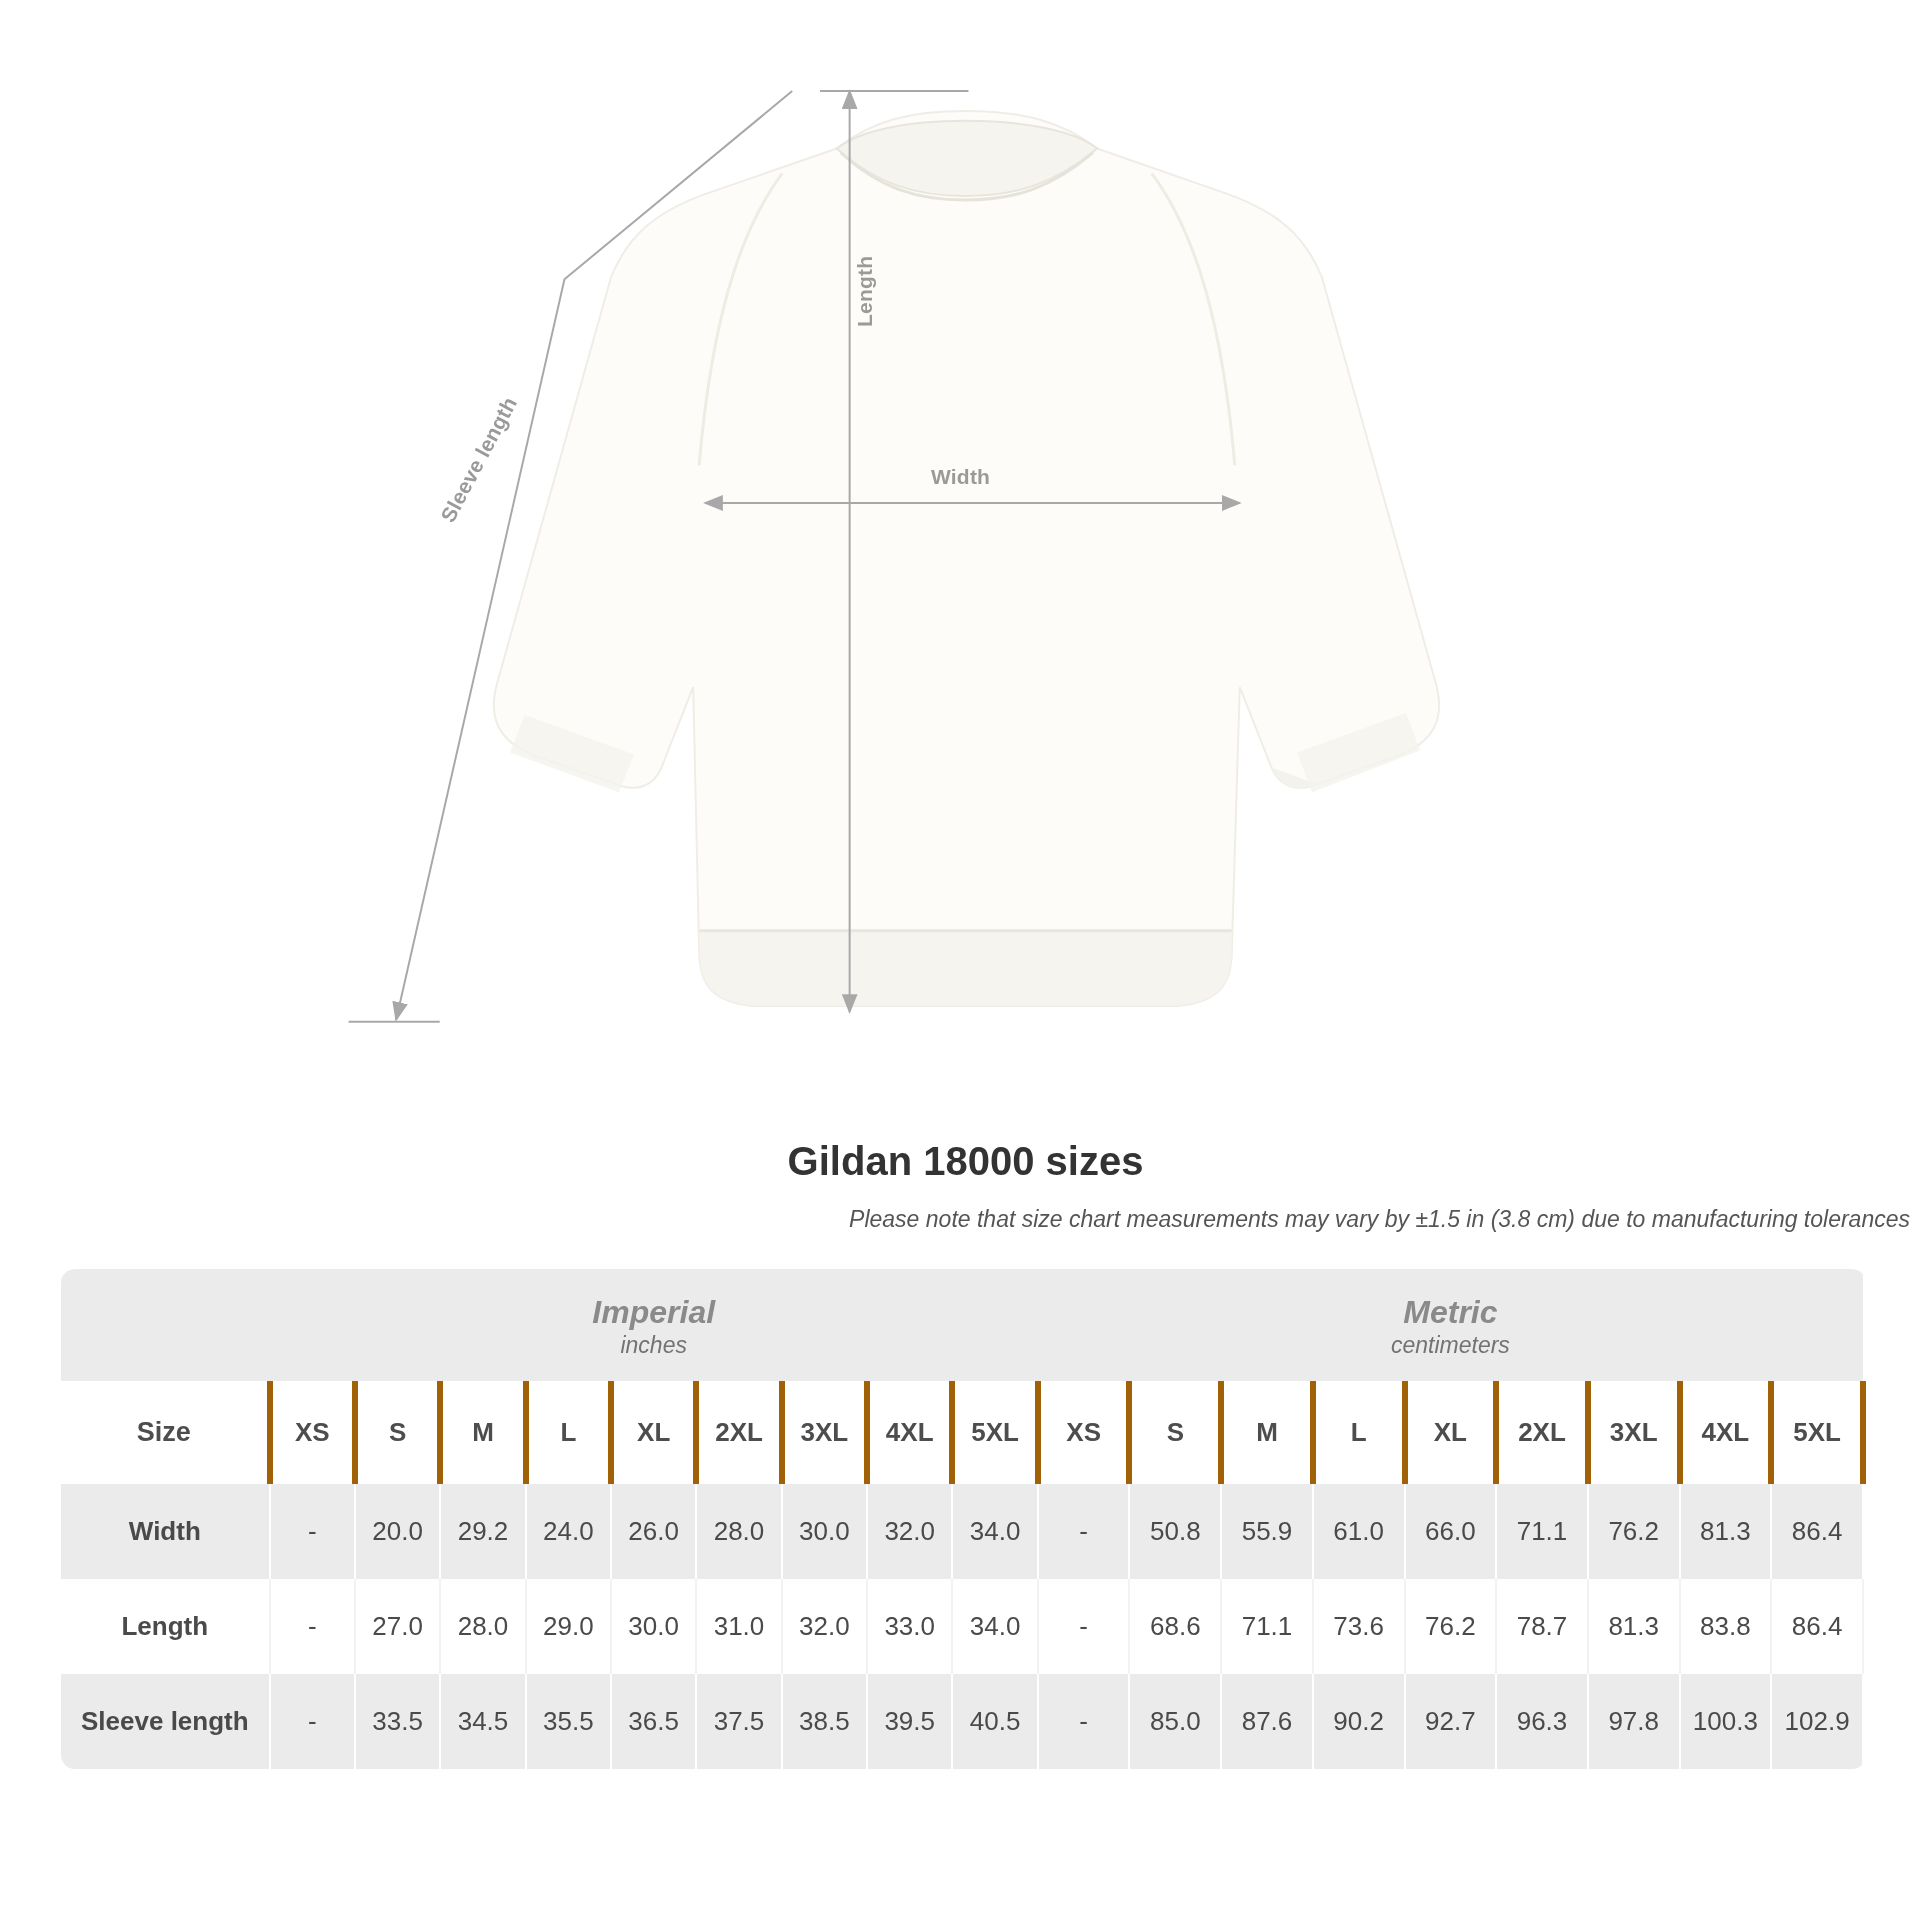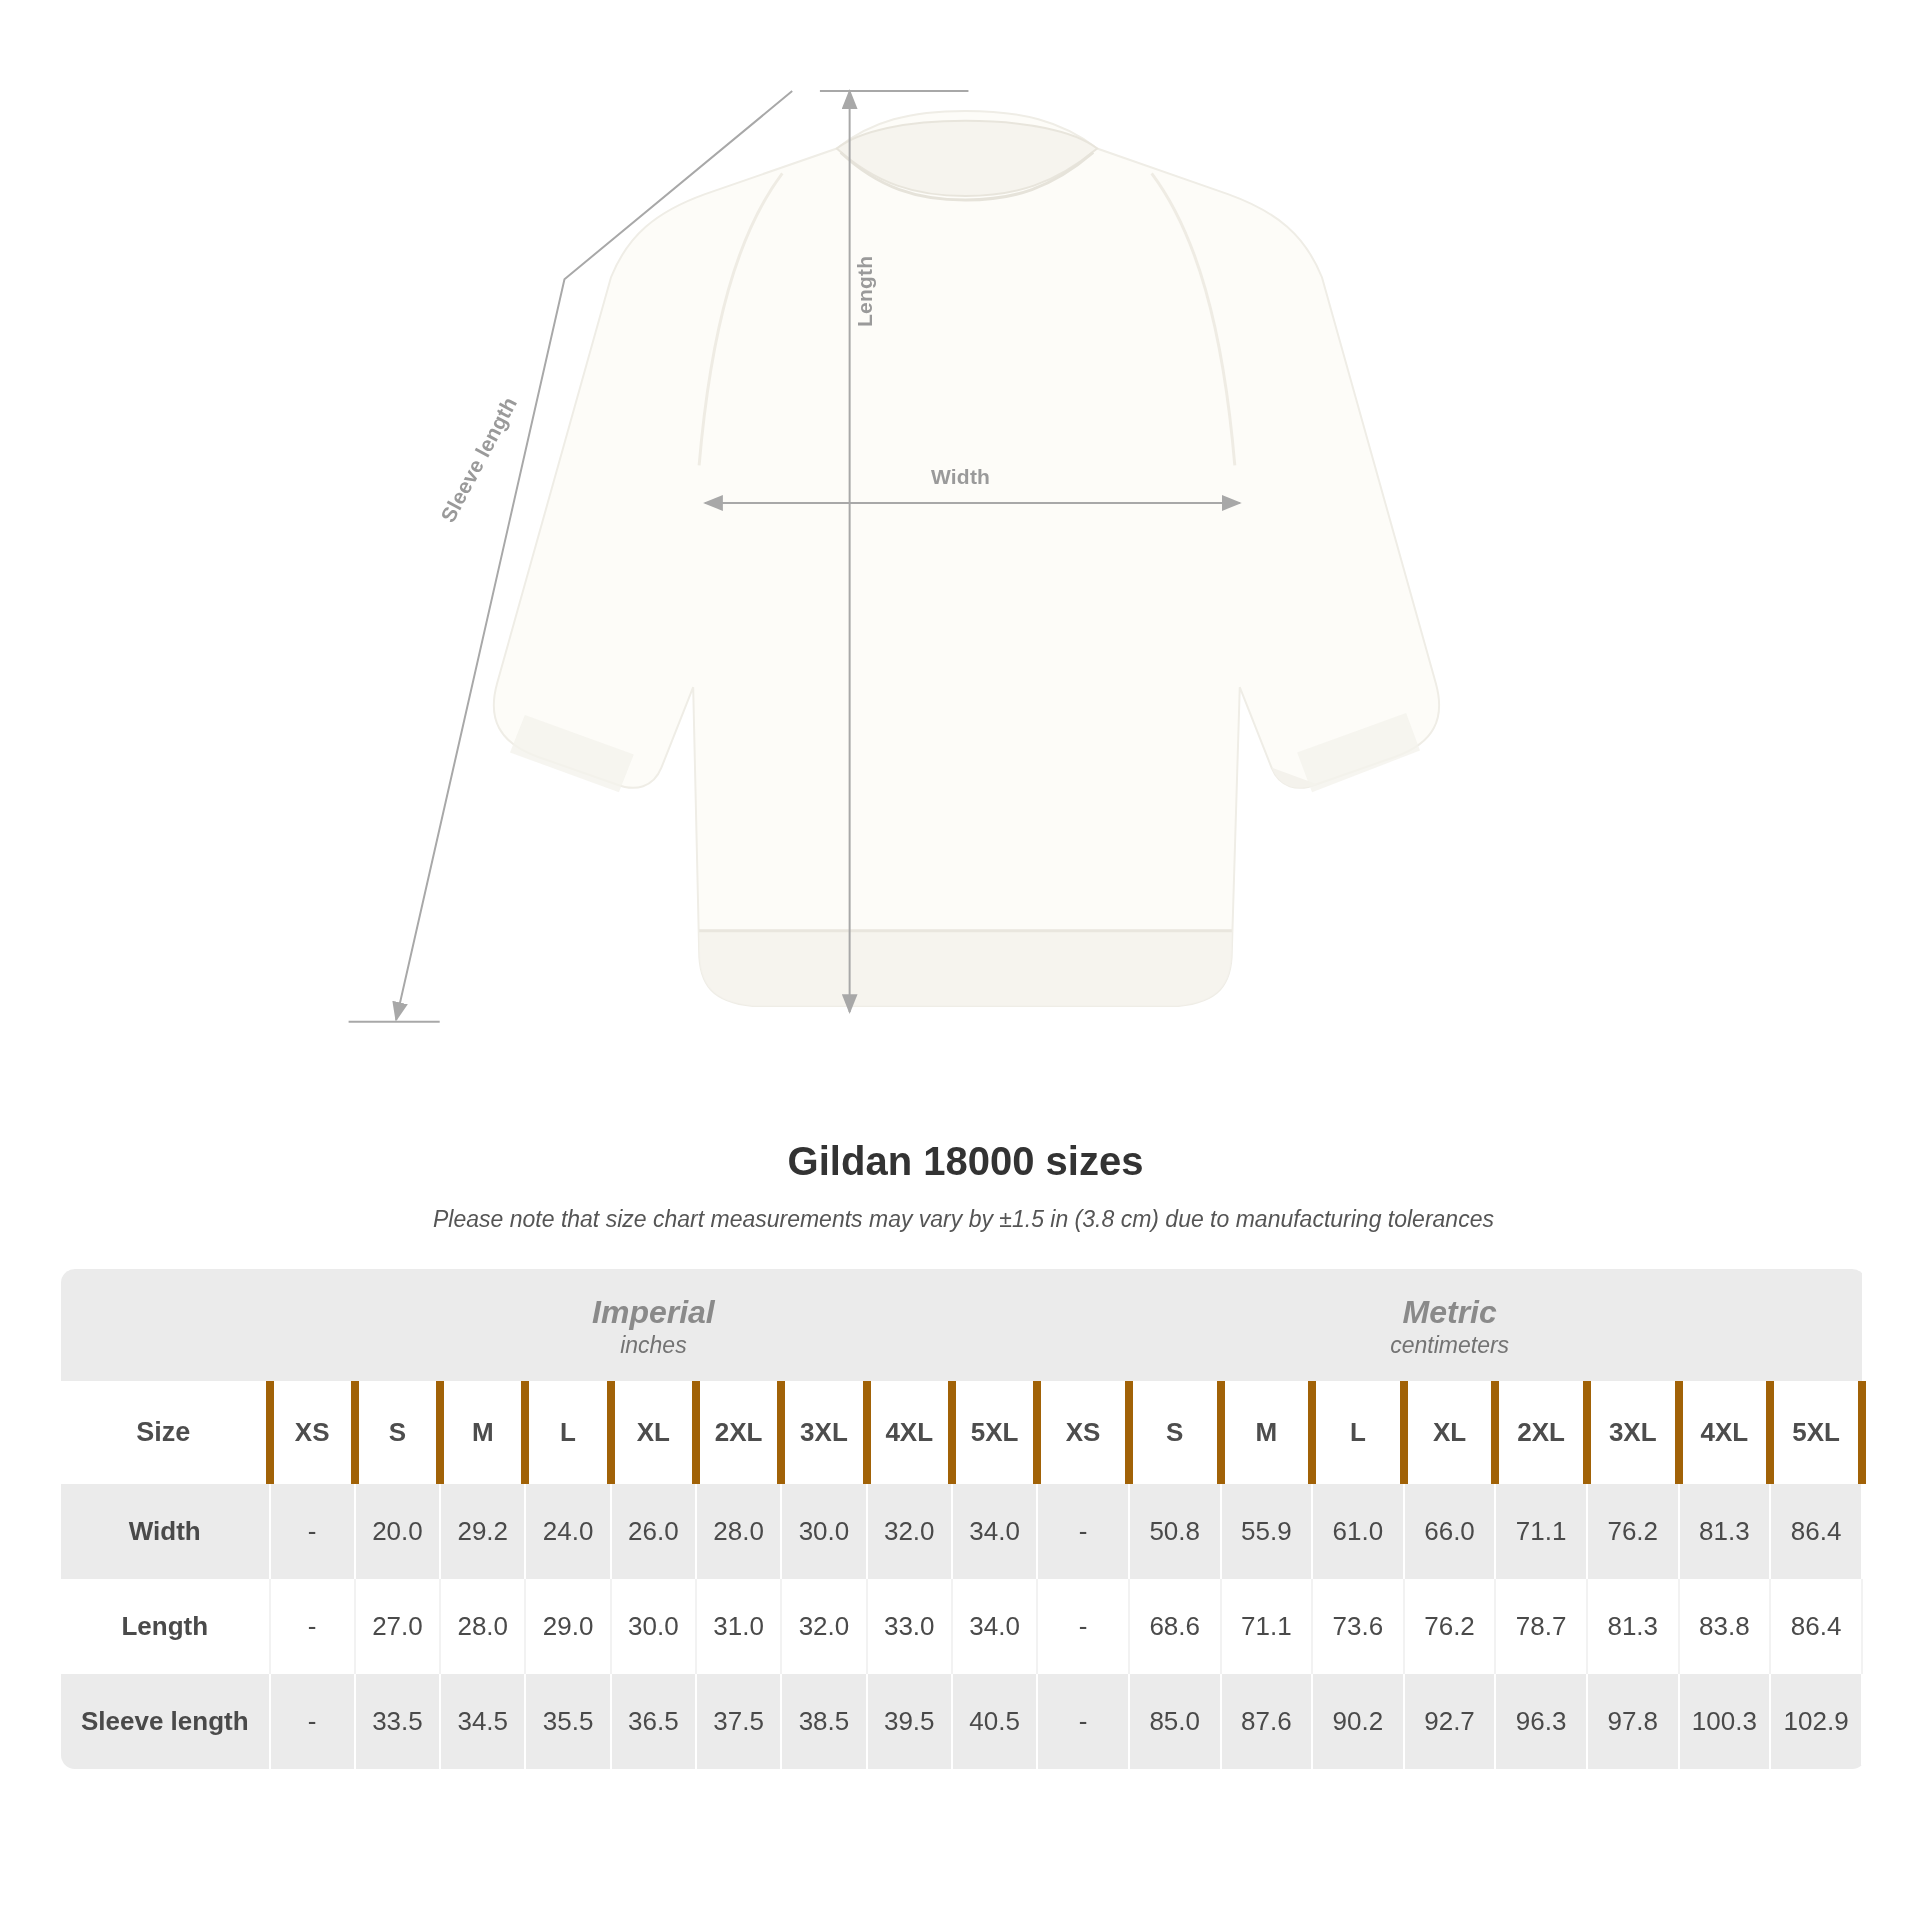--- a/index.html
+++ b/index.html
@@ -64,21 +64,22 @@
   .chart-title {
     font-size: 40px;
     font-weight: bold;
     color: #333333;
     margin: 0 0 22px 4px;
   }
   .chart-note {
     font-size: 23px;
     font-style: italic;
     color: #555555;
-    margin: 0;
+    margin: 17px;
+    text-align: right;
   }
 
   
   .table-wrap {
     margin: 36px 61px 0 61px;
     border-radius: 14px;
     overflow: hidden;
   }
   table.size-table {
     width: 100%;
@@ -109,21 +110,21 @@
     font-size: 23px;
     font-style: italic;
     color: #737373;
   }
   tr.header-row td {
     background: #ffffff;
     height: 103px;
     font-weight: bold;
     color: #4d4d4d;
     font-size: 26px;
-    border-right: 8px solid #a16207;
+    border-right: 6px solid #a16207;
   }
   tr.header-row td.rowlabel { font-size: 27px; }
   tr.data-row td {
     height: 95px;
     font-size: 26px;
   }
   tr.row-shade td { background: #ebebeb; border-right: 2px solid #ffffff; }
   tr.row-plain td { background: #ffffff; border-right: 2px solid #f2f2f2; }
   td.rowlabel {
     font-weight: bold;

